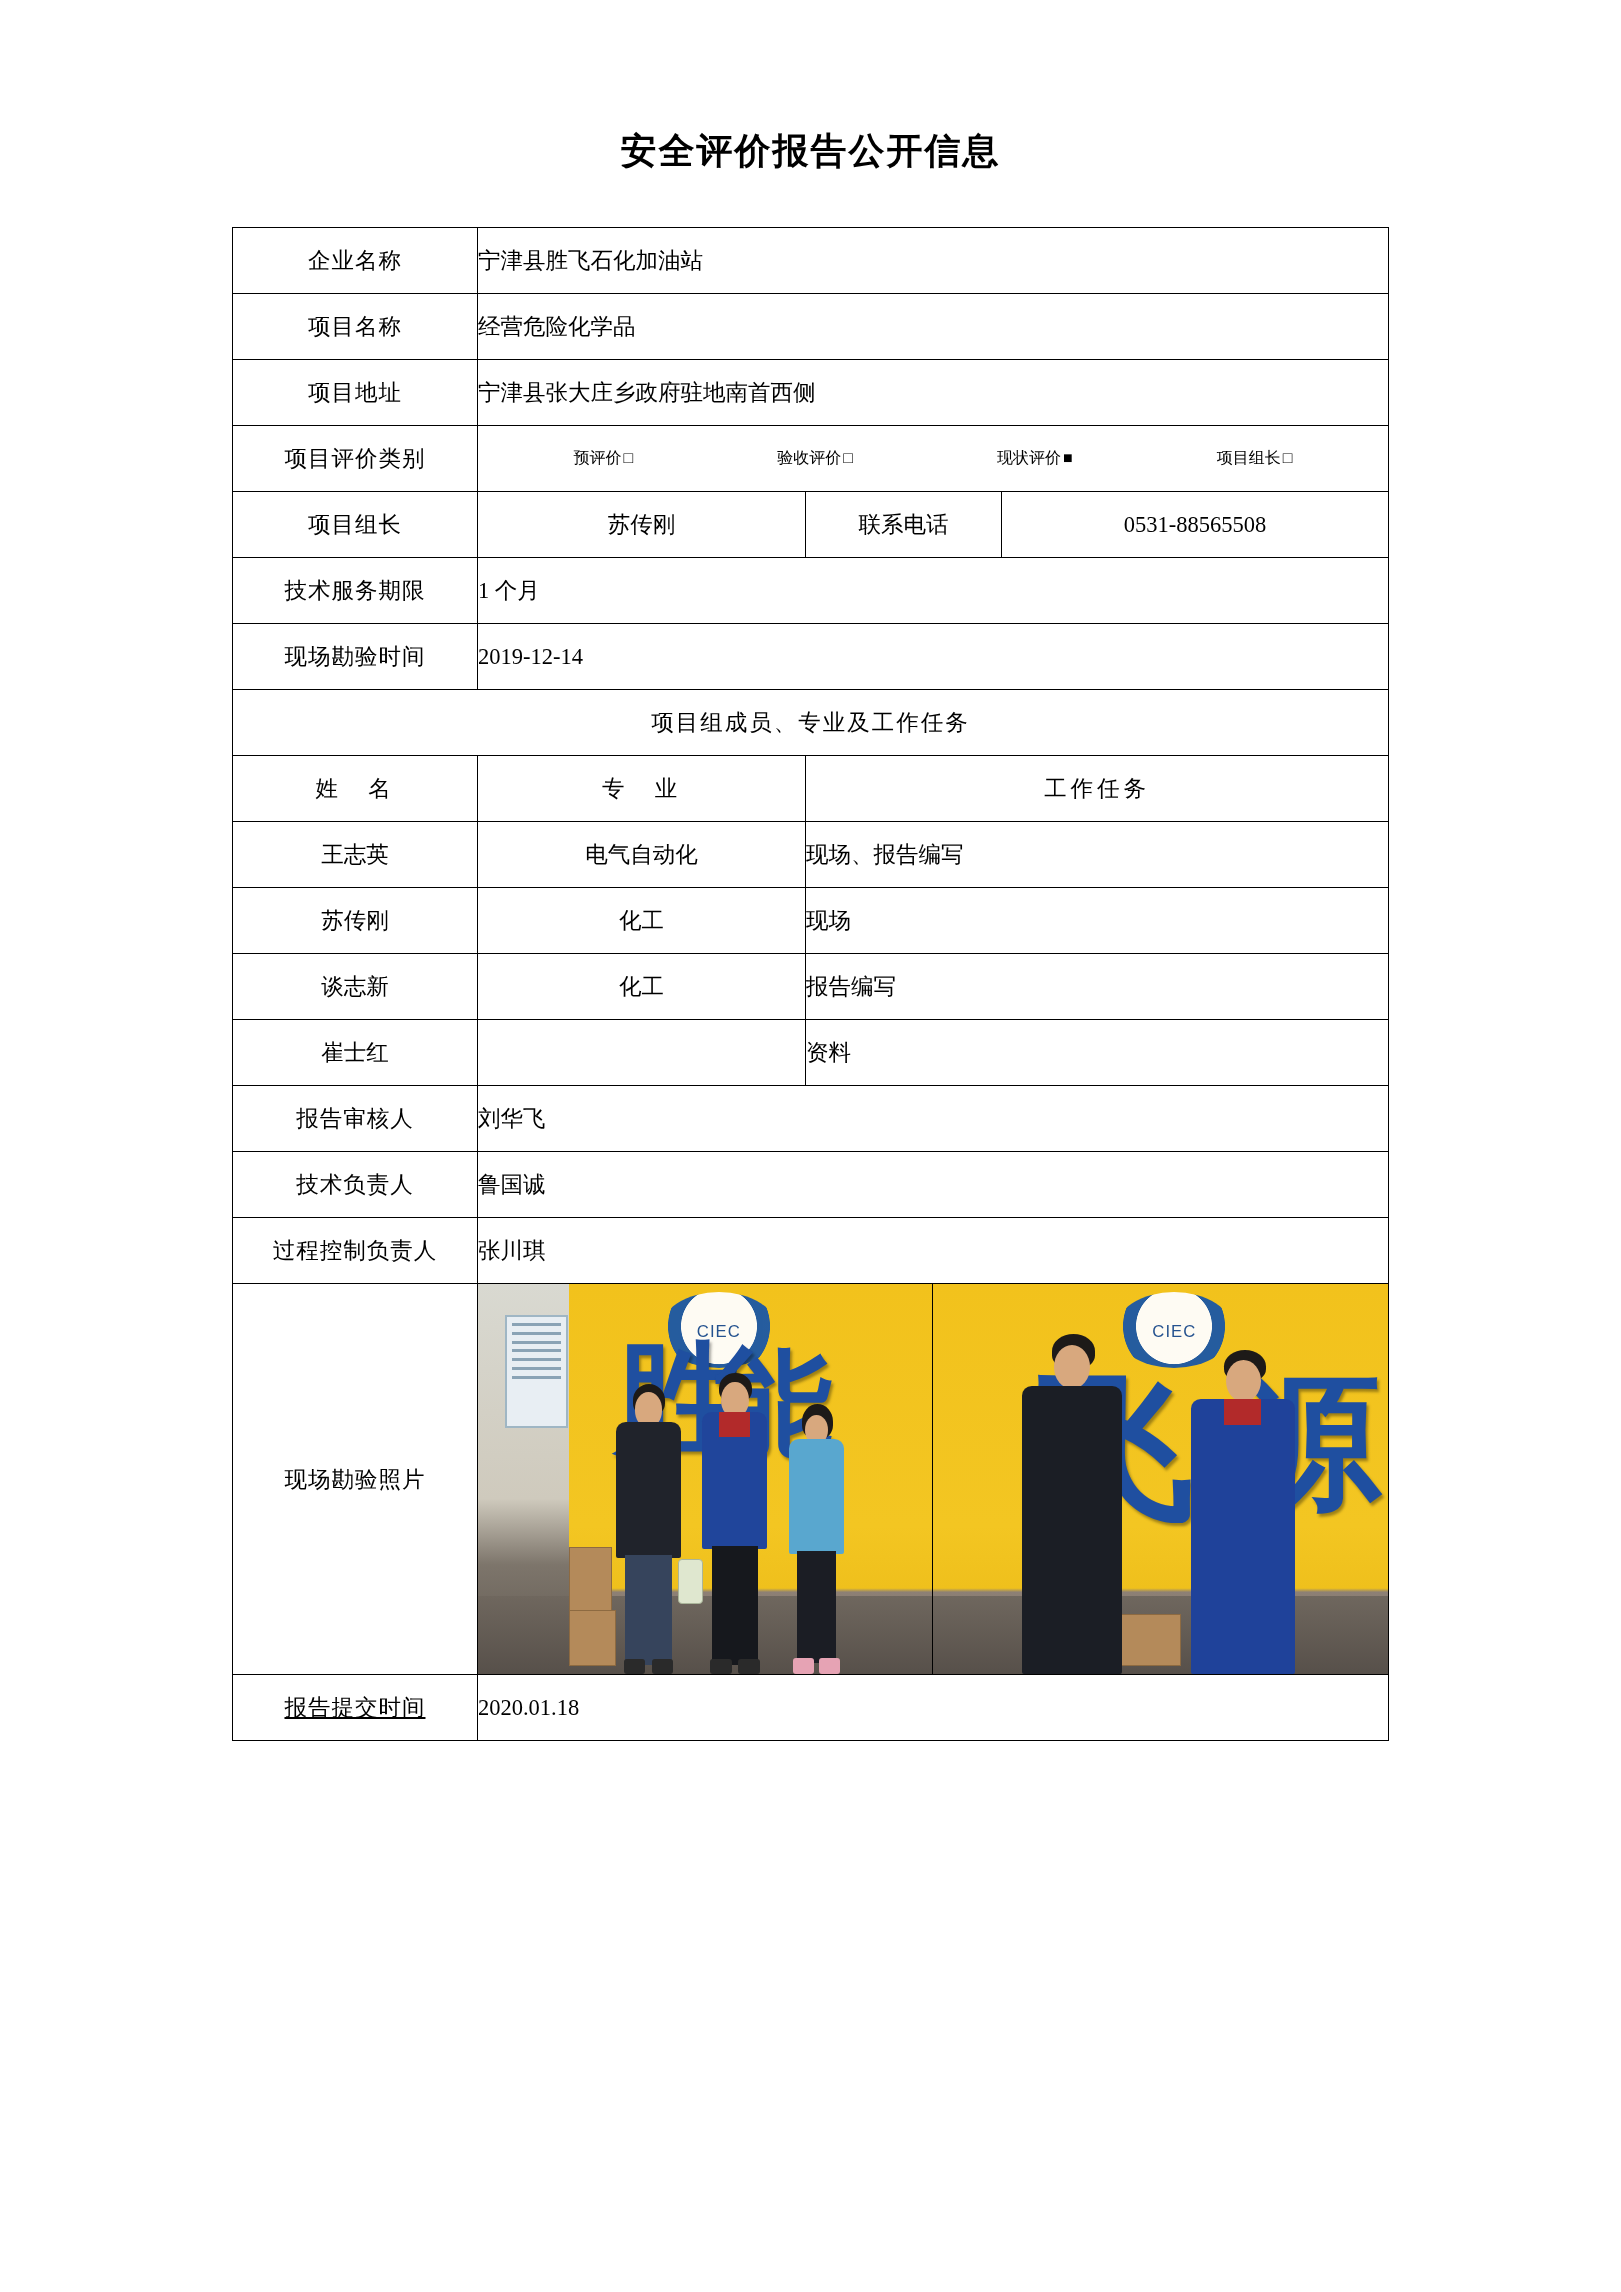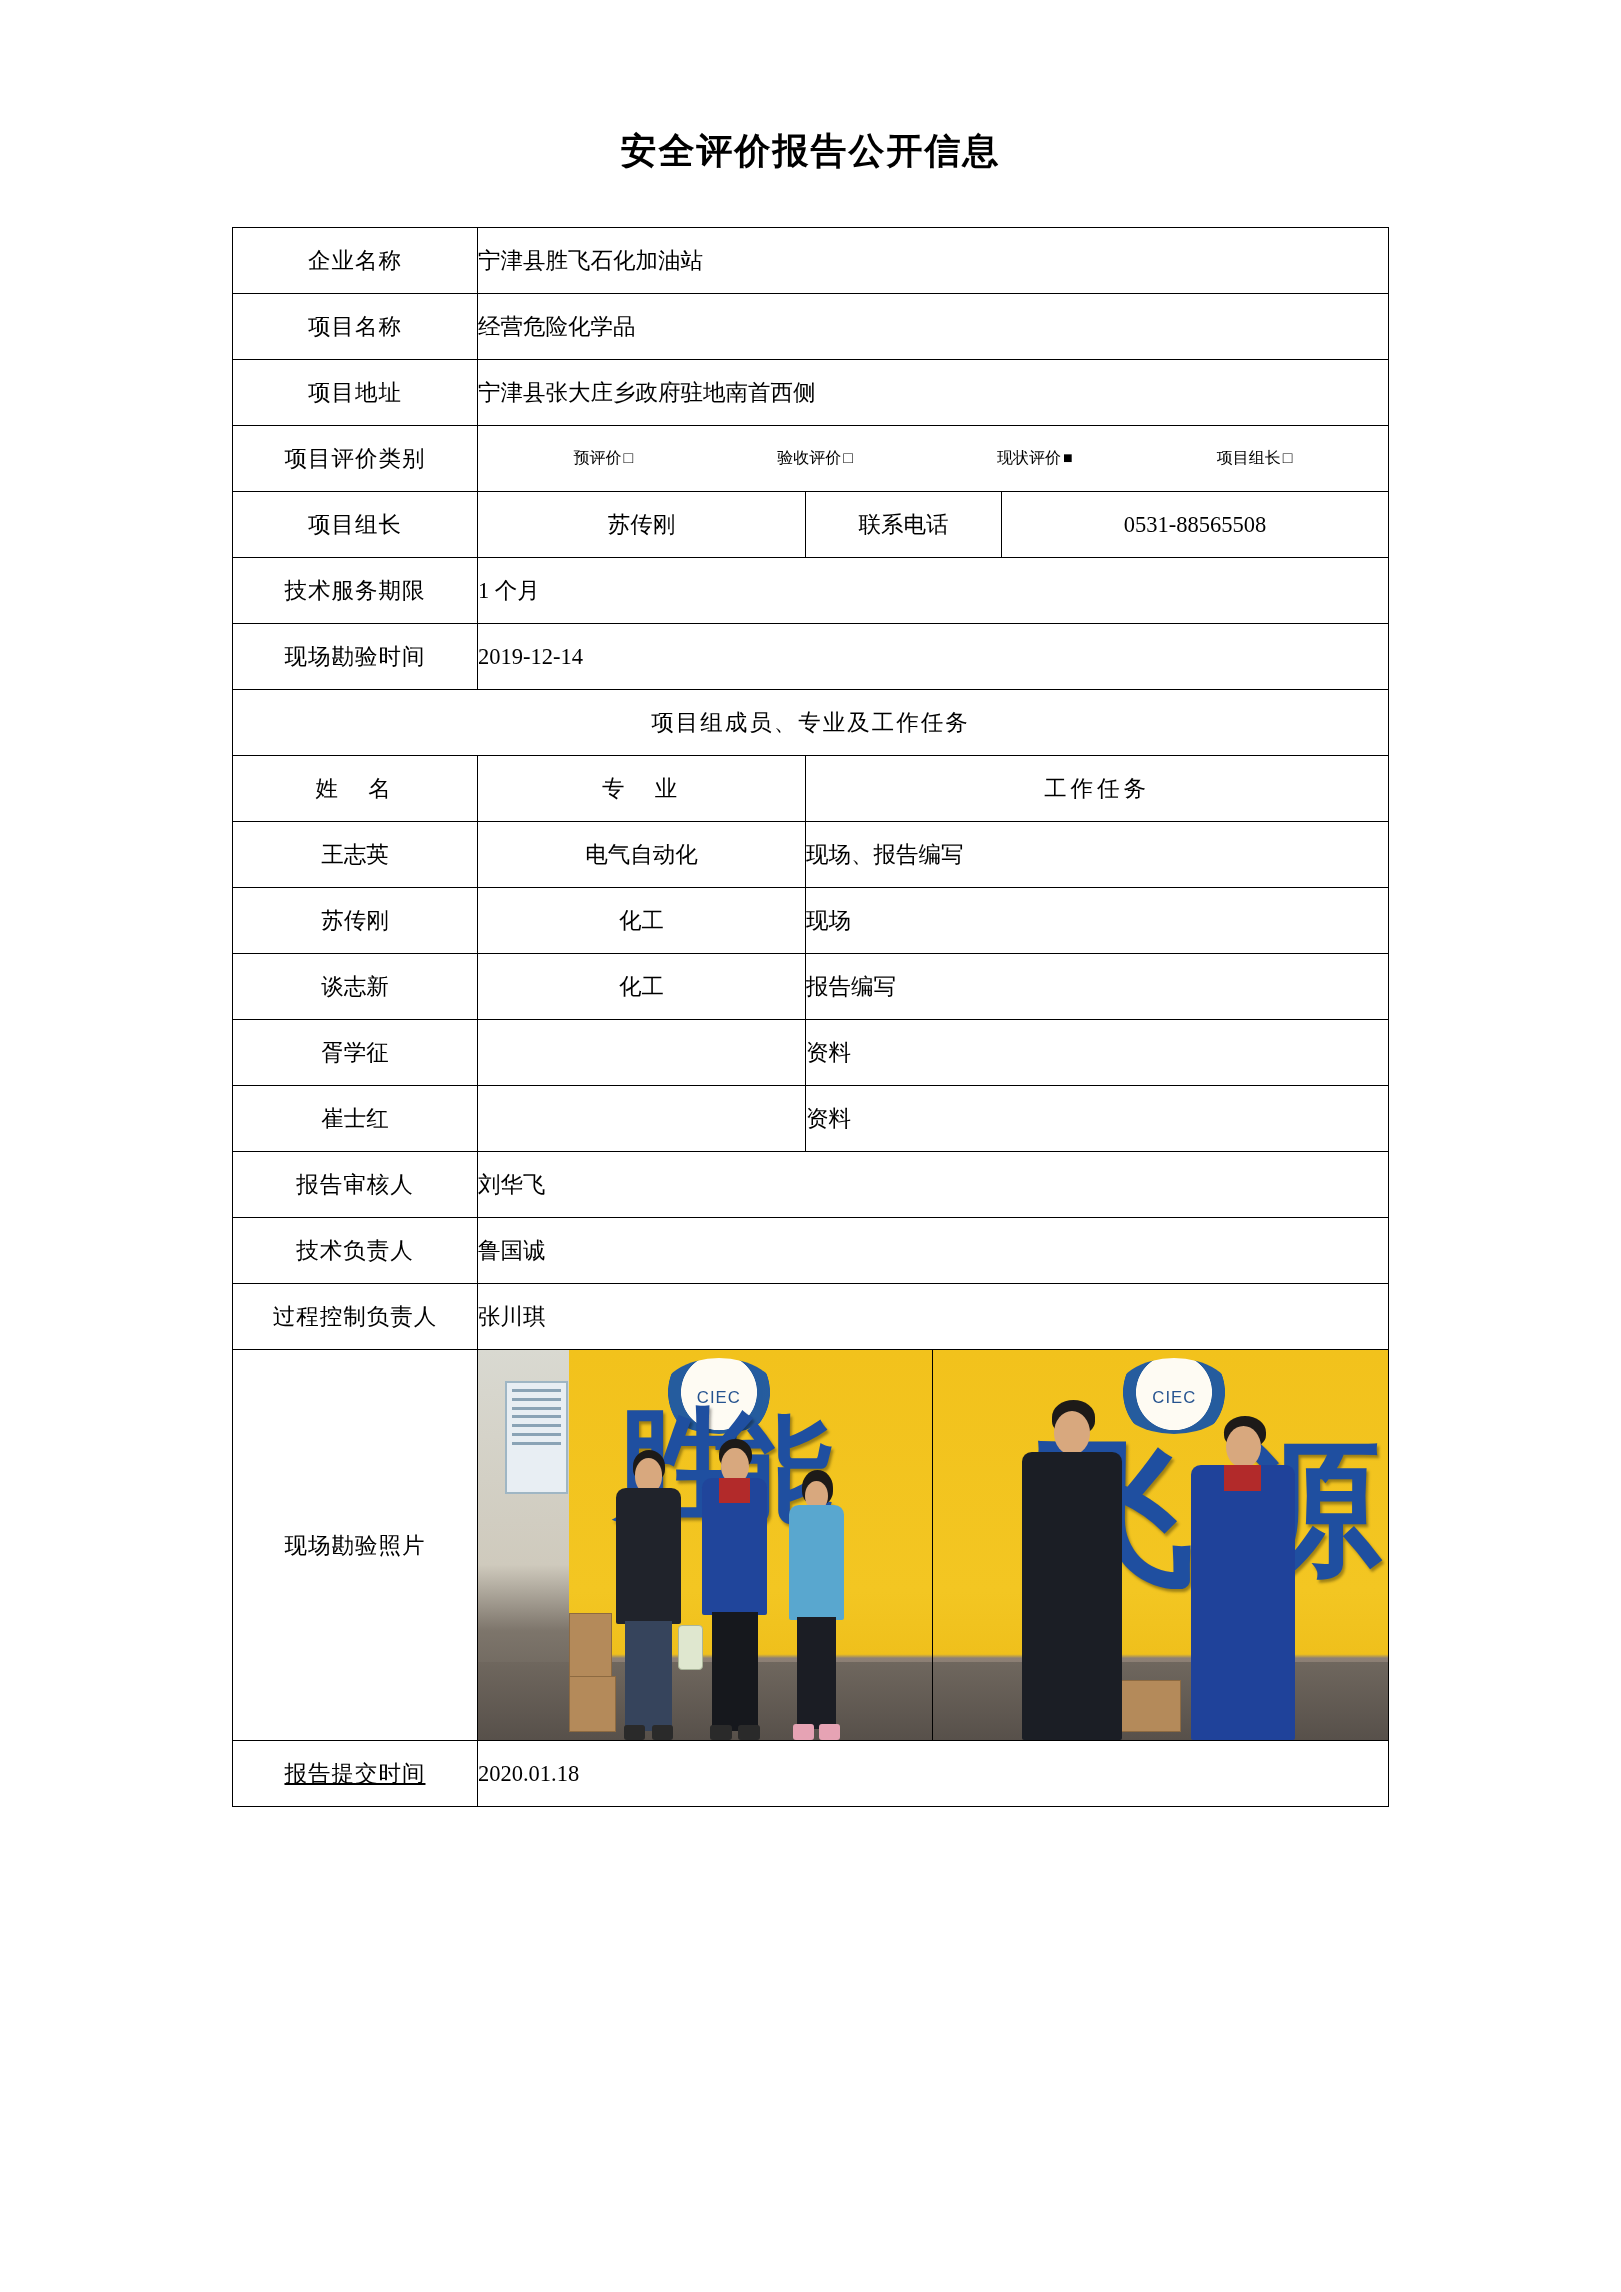--- a/index.html
+++ b/index.html
@@ -271,25 +271,20 @@
         <td class="ctr">苏传刚</td>
         <td class="ctr">化工</td>
         <td class="val" colspan="2">现场</td>
       </tr>
       <tr>
         <td class="ctr">谈志新</td>
         <td class="ctr">化工</td>
         <td class="val" colspan="2">报告编写</td>
       </tr>
       <tr>
-        <td class="ctr">胥学征</td>
-        <td class="ctr"></td>
-        <td class="val" colspan="2">资料</td>
-      </tr>
-      <tr>
         <td class="ctr">崔士红</td>
         <td class="ctr"></td>
         <td class="val" colspan="2">资料</td>
       </tr>
 
       <tr>
         <td class="lbl">报告审核人</td>
         <td class="val" colspan="3">刘华飞</td>
       </tr>
       <tr>

